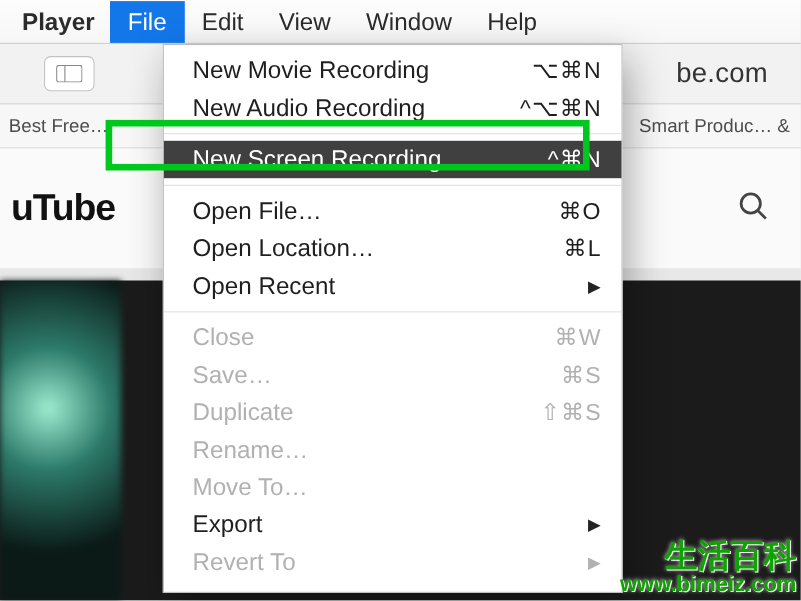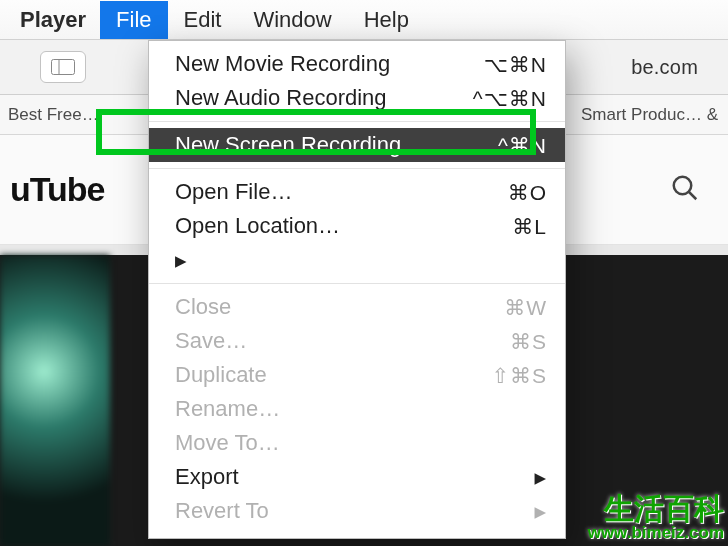--- a/index.html
+++ b/index.html
@@ -35,21 +35,21 @@
       background:#f2f2f2; border-bottom:1px solid #cfcfcf;
       display:flex; align-items:center; padding-left:40px;
     }
     .tb-btn {
       border:1px solid #c3c3c3; border-radius:6px; background:#fff;
       width:46px; height:32px; display:flex; align-items:center; justify-content:center;
       margin-right:10px; color:#555;
     }
     .tb-domain {
       position:absolute; right:30px; top:50%; transform:translateY(-50%);
-      font-size:20px; color:#333; letter-spacing:0.2px;
+      font-size:25px; color:#333; letter-spacing:0.2px;
     }
     
     .bookmarks {
       position:absolute; left:0; top:95px; right:0; height:40px;
       background:#f7f7f7; border-bottom:1px solid #d7d7d7;
       display:flex; align-items:center;
       font-size:17px; color:#4b4b4b;
       padding-left:8px; gap:18px;
     }
     .bookmarks .bm-right { position:absolute; right:10px; }
@@ -115,29 +115,30 @@
       box-sizing:border-box;
     }
     
     .watermark {
       position:absolute; right:4px; bottom:4px;
       text-align:right;
       text-shadow: 0 0 4px rgba(255,255,255,0.8),1px 1px 0 #fff;
       line-height:1.05;
     }
     .wm-cn { font-size:30px; color:#0ea400; font-weight:700; }
-    .wm-url{ font-size:17px; color:#0ea400; font-weight:600; }
+    .wm-url{ font-size:20px; color:#0ea400; font-weight:600; }
   </style>
 </head>
 <body>
 
 <div class="menubar">
   <div class="menubar-app">Player</div>
   <div class="menubar-item active">File</div>
   <div class="menubar-item">Edit</div>
+  <div class="menubar-item">View</div>
   <div class="menubar-item">Window</div>
   <div class="menubar-item">Help</div>
 </div>
 
 <div class="toolbar">
   <div class="tb-btn">
     <svg viewBox="0 0 24 16" width="24" height="16">
         <rect x="0.5" y="0.5" width="23" height="15" rx="2" fill="none" stroke="#888"></rect>
         <line x1="8" y1="0.5" x2="8" y2="15.5" stroke="#888"></line>
       </svg>
@@ -183,20 +184,21 @@
     <div class="sep"></div>
     <div class="mi">
       <span class="lbl">Open File…</span>
       <span class="sc">⌘O</span>
     </div>
     <div class="mi">
       <span class="lbl">Open Location…</span>
       <span class="sc">⌘L</span>
     </div>
     <div class="mi">
+      <span class="lbl">Open Recent</span>
       <span class="sc sub">▶</span>
     </div>
     <div class="sep"></div>
     <div class="mi disabled">
       <span class="lbl">Close</span>
       <span class="sc">⌘W</span>
     </div>
     <div class="mi disabled">
       <span class="lbl">Save…</span>
       <span class="sc">⌘S</span>

